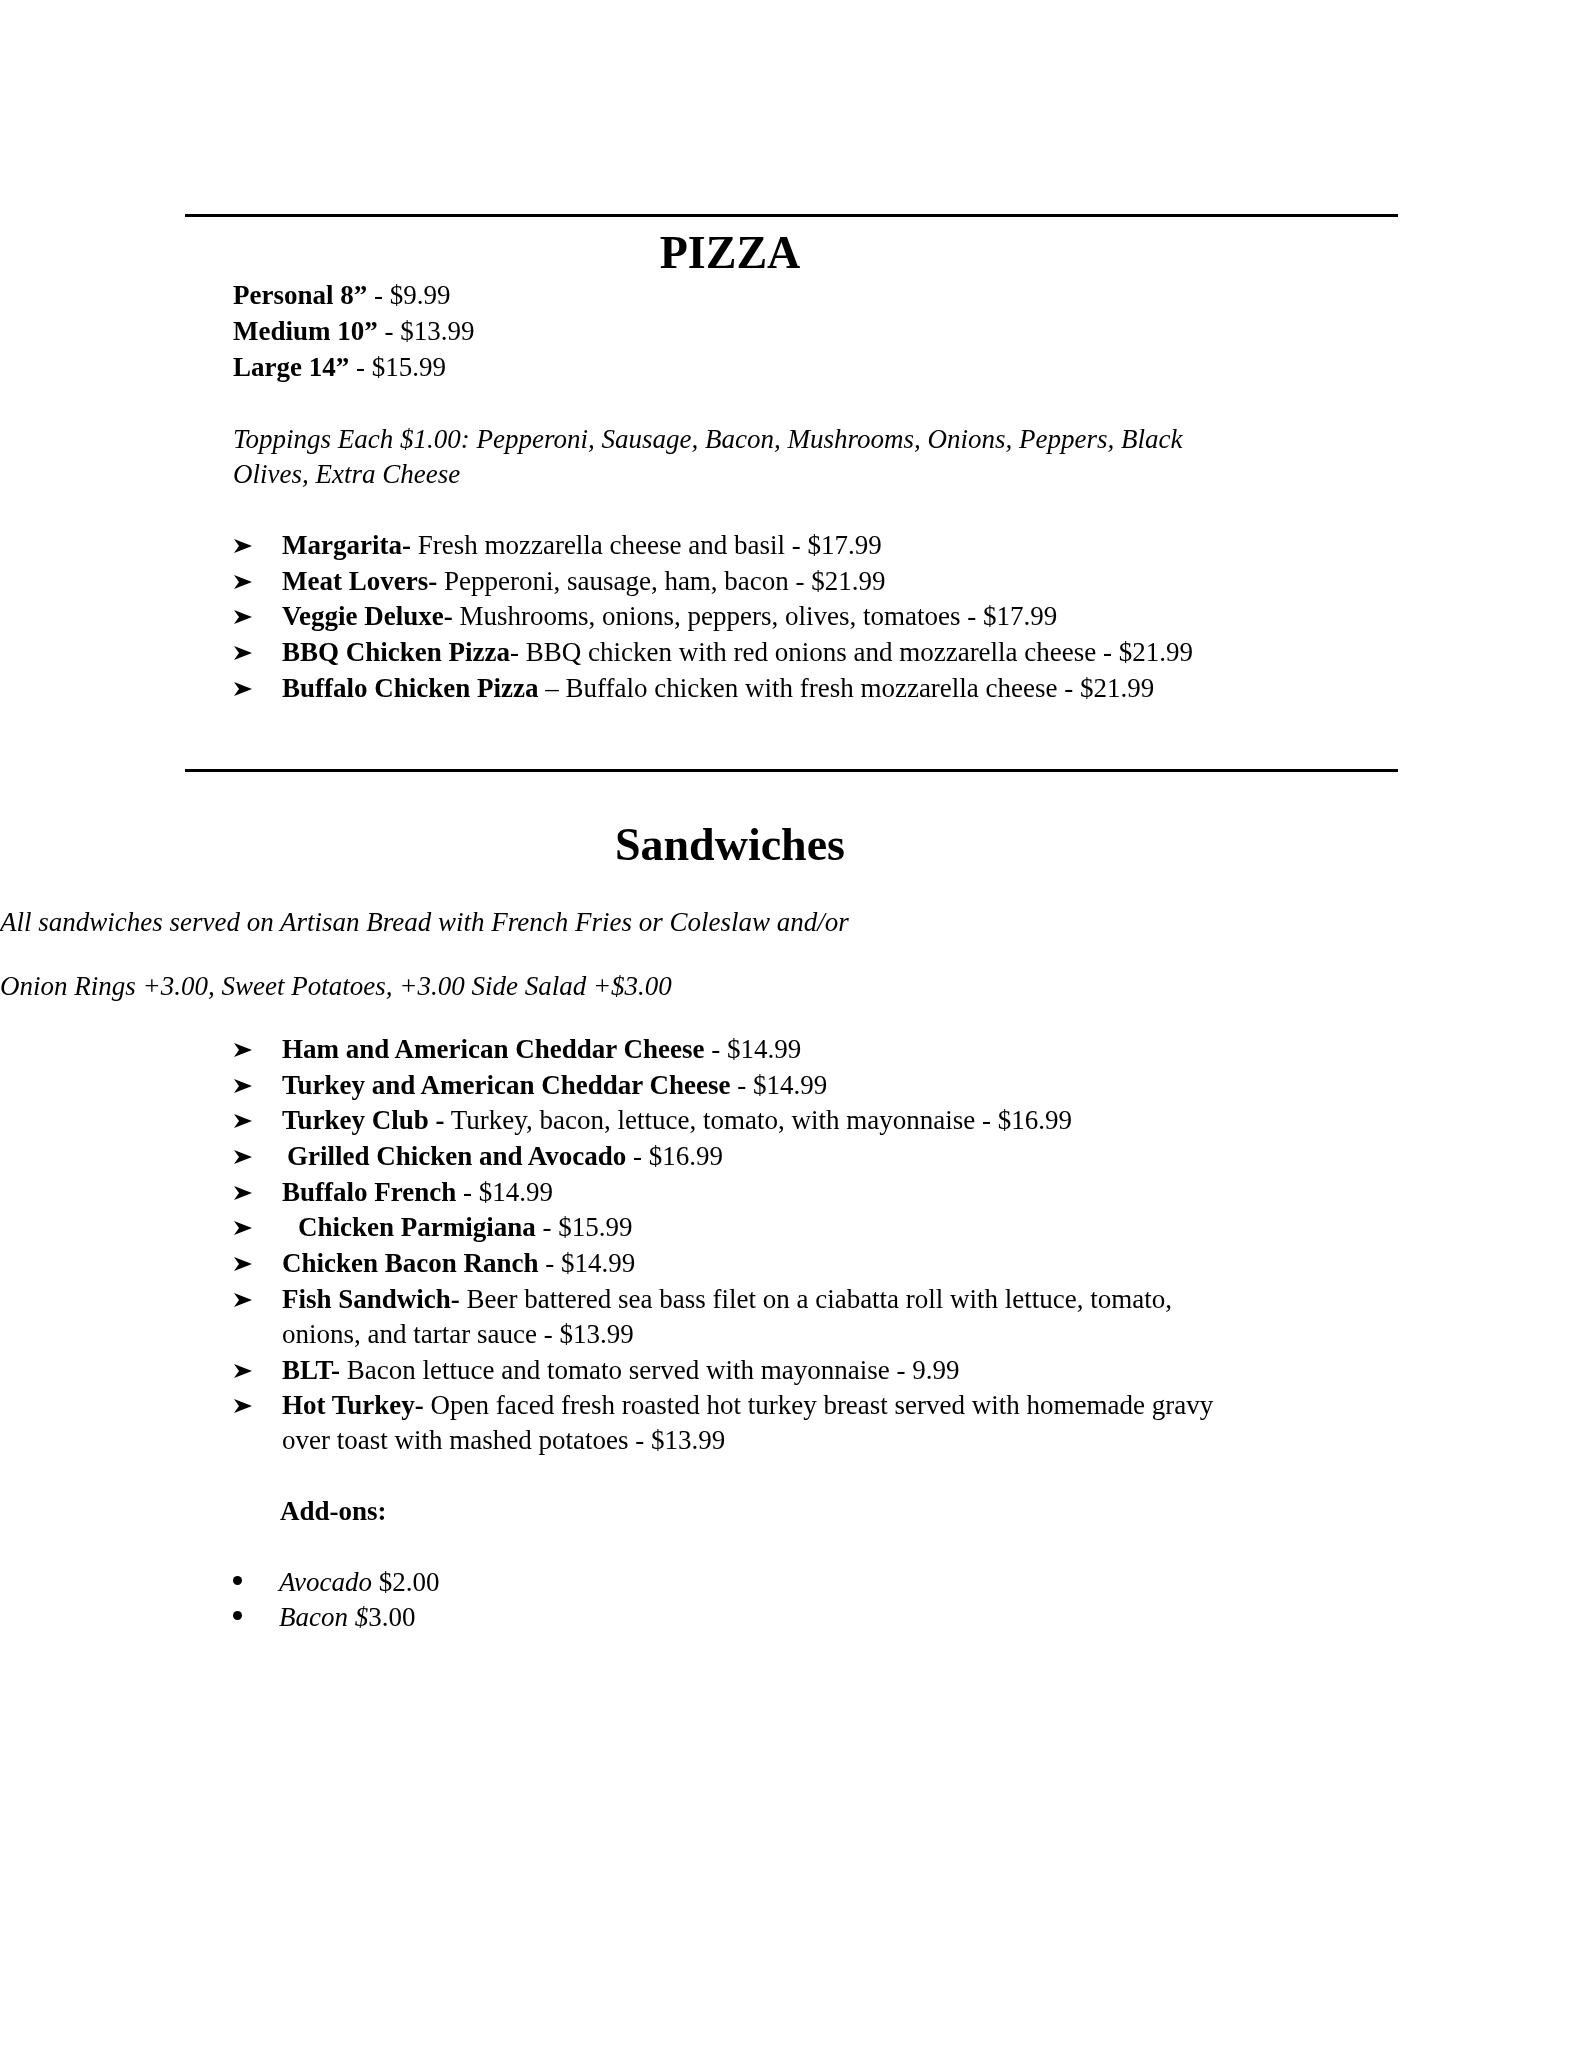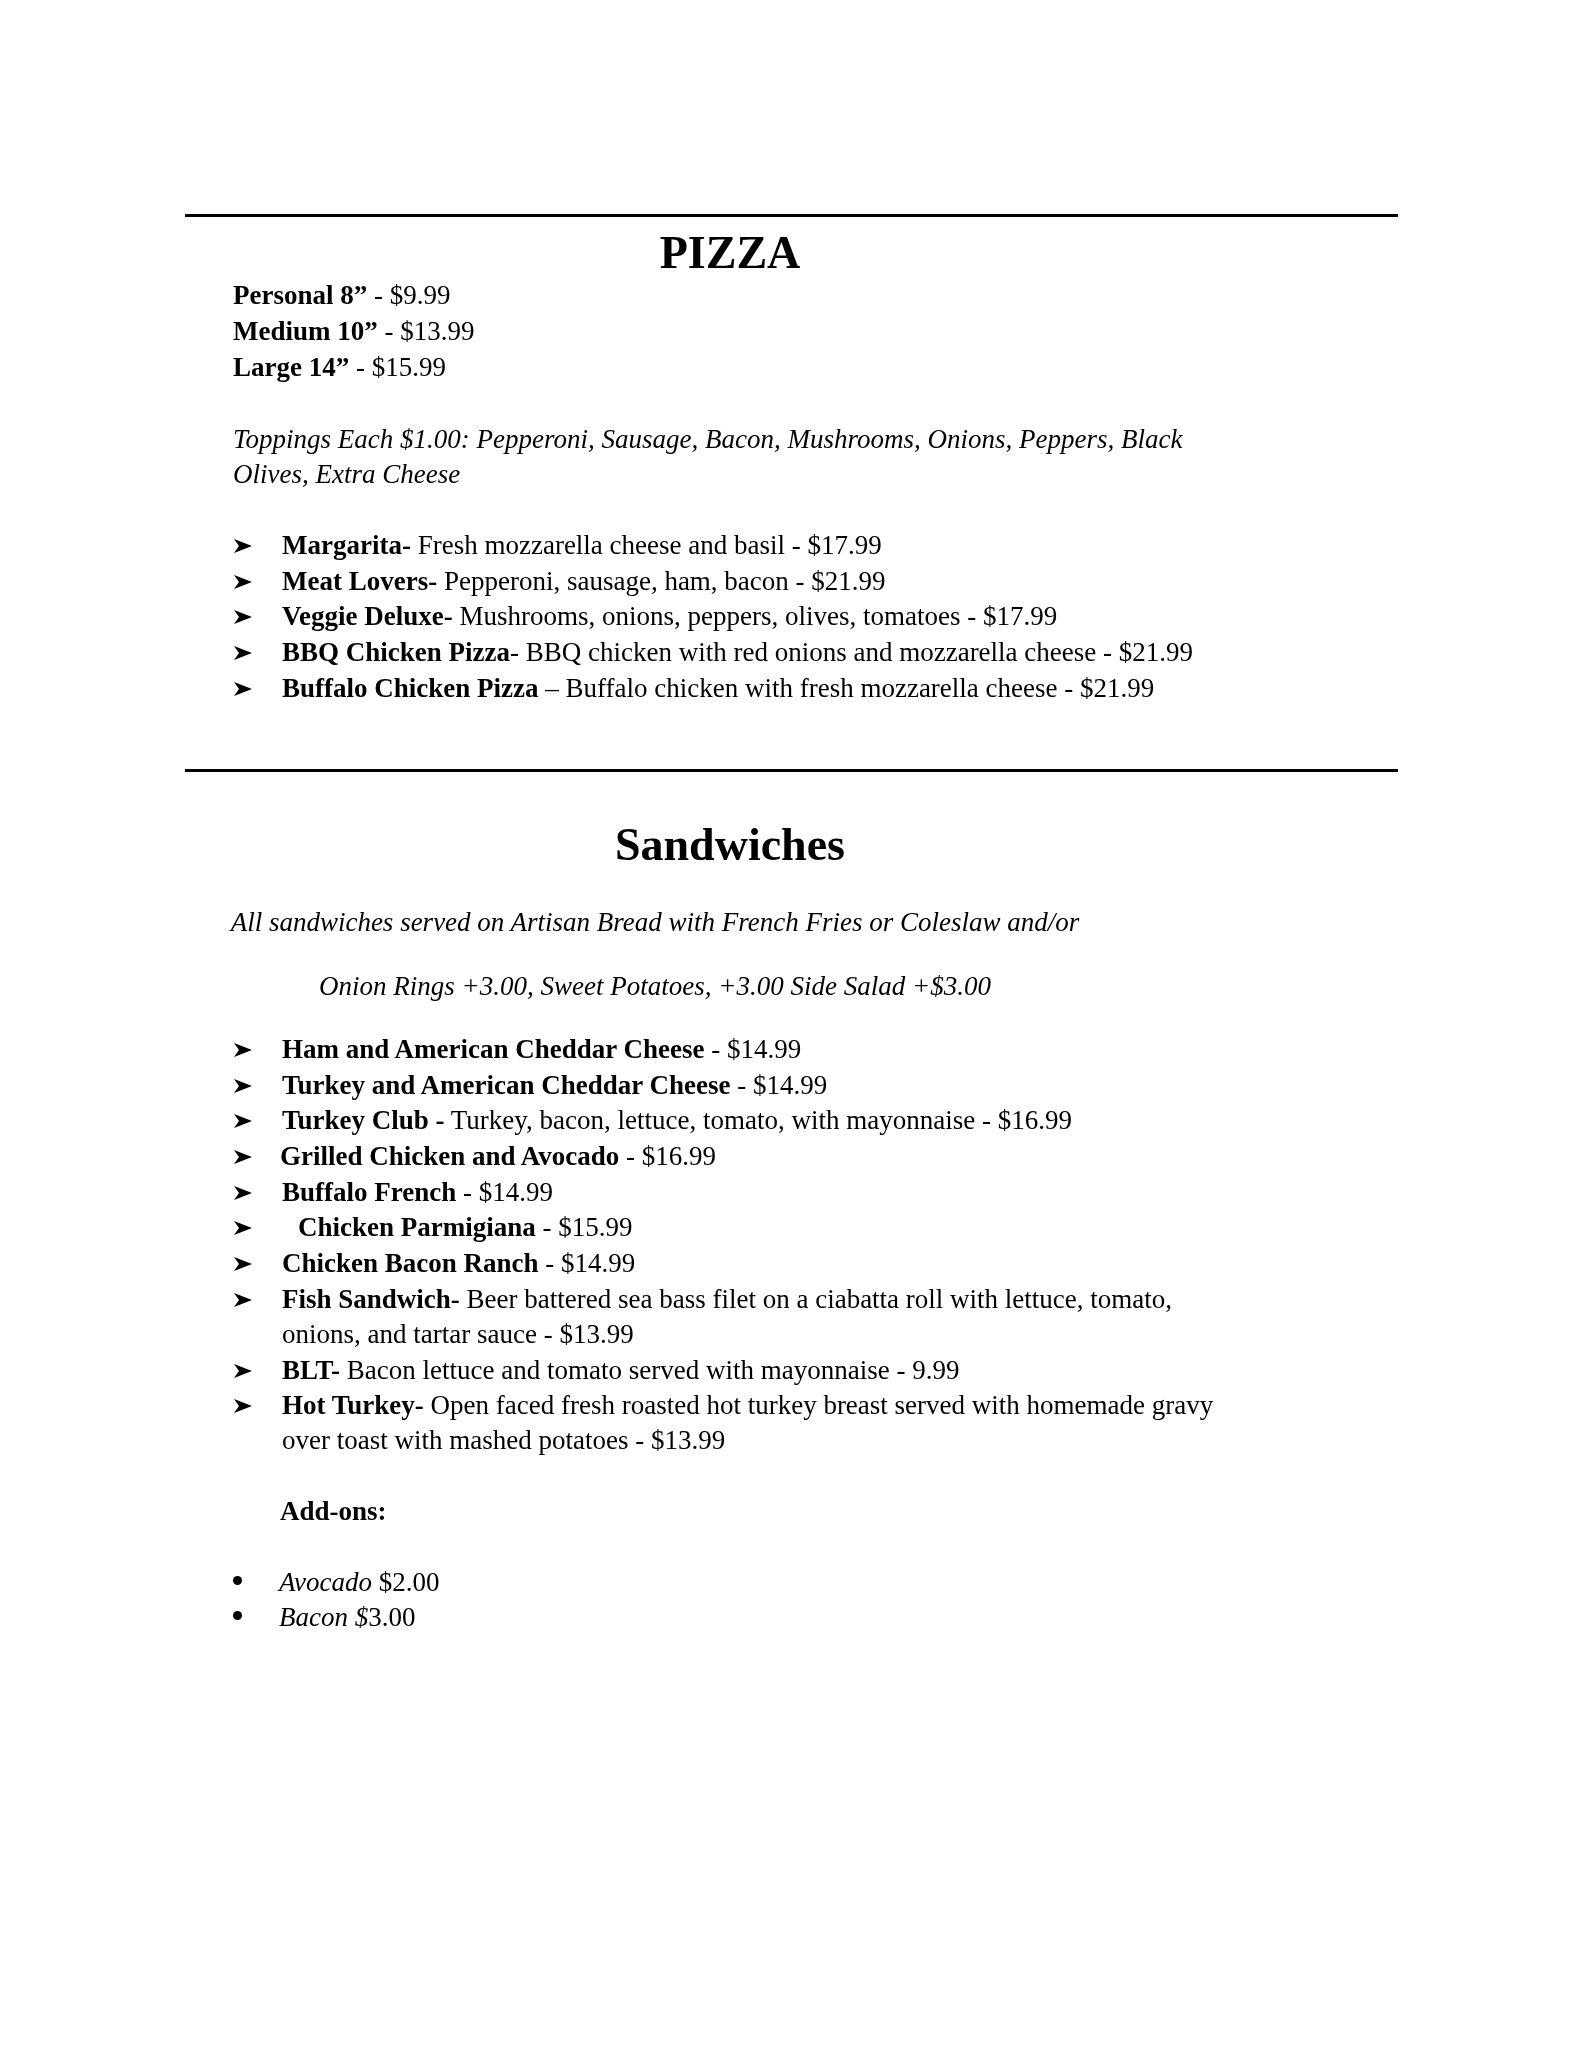--- a/index.html
+++ b/index.html
@@ -2,21 +2,21 @@
 <html><head>
 <meta charset="utf-8">
 <style>
   html, body { margin: 0; padding: 0; background: #ffffff; }
   body { width: 1583px; height: 2048px; position: relative; overflow: hidden;
          font-family: "Liberation Serif", "DejaVu Serif", serif; color: #000; }
   .rule { position: absolute; left: 185px; width: 1213px; height: 3px; background: #000; }
   .line { position: absolute; white-space: nowrap; font-size: 27px; line-height: 1; }
   .title { position: absolute; left: 0; width: 1460px; text-align: center; font-weight: bold;
            font-size: 46px; line-height: 1; white-space: nowrap; }
-  .center { position: absolute; left: 0; width: 1310px; text-align: center; white-space: nowrap;
+  .center { position: absolute; left: 0; width: 1310px; white-space: nowrap;
             font-size: 27px; line-height: 1; font-style: italic; }
   b { font-weight: bold; }
   i { font-style: italic; }
   .arrow { position: absolute; left: 233px; width: 20px; height: 16px; }
   .arrow svg { display: block; }
   .dot { position: absolute; left: 233px; width: 9px; height: 9px; border-radius: 50%; background: #000; }
 </style>
 </head>
 <body>
 
@@ -95,21 +95,21 @@
         <path d="M1 1 L19 8 L1 15 L6 8 Z" fill="#000"></path>
       </svg>
     </div>
   <div class="line" style="left:282px; top:1107px;"><b>Turkey Club -</b><span> Turkey, bacon, lettuce, tomato, with mayonnaise - $16.99</span></div>
 
   <div class="arrow" style="top:1149px;">
       <svg width="20" height="16" viewBox="0 0 20 16">
         <path d="M1 1 L19 8 L1 15 L6 8 Z" fill="#000"></path>
       </svg>
     </div>
-  <div class="line" style="left:280px; top:1143px;"><b>Grilled Chicken and Avocado</b><span> - $16.99</span></div>
+  <div class="line" style="left:287px; top:1143px;"><b>Grilled Chicken and Avocado</b><span> - $16.99</span></div>
 
   <div class="arrow" style="top:1185px;">
       <svg width="20" height="16" viewBox="0 0 20 16">
         <path d="M1 1 L19 8 L1 15 L6 8 Z" fill="#000"></path>
       </svg>
     </div>
   <div class="line" style="left:282px; top:1179px;"><b>Buffalo French</b><span> - $14.99</span></div>
 
   <div class="arrow" style="top:1220px;">
       <svg width="20" height="16" viewBox="0 0 20 16">

